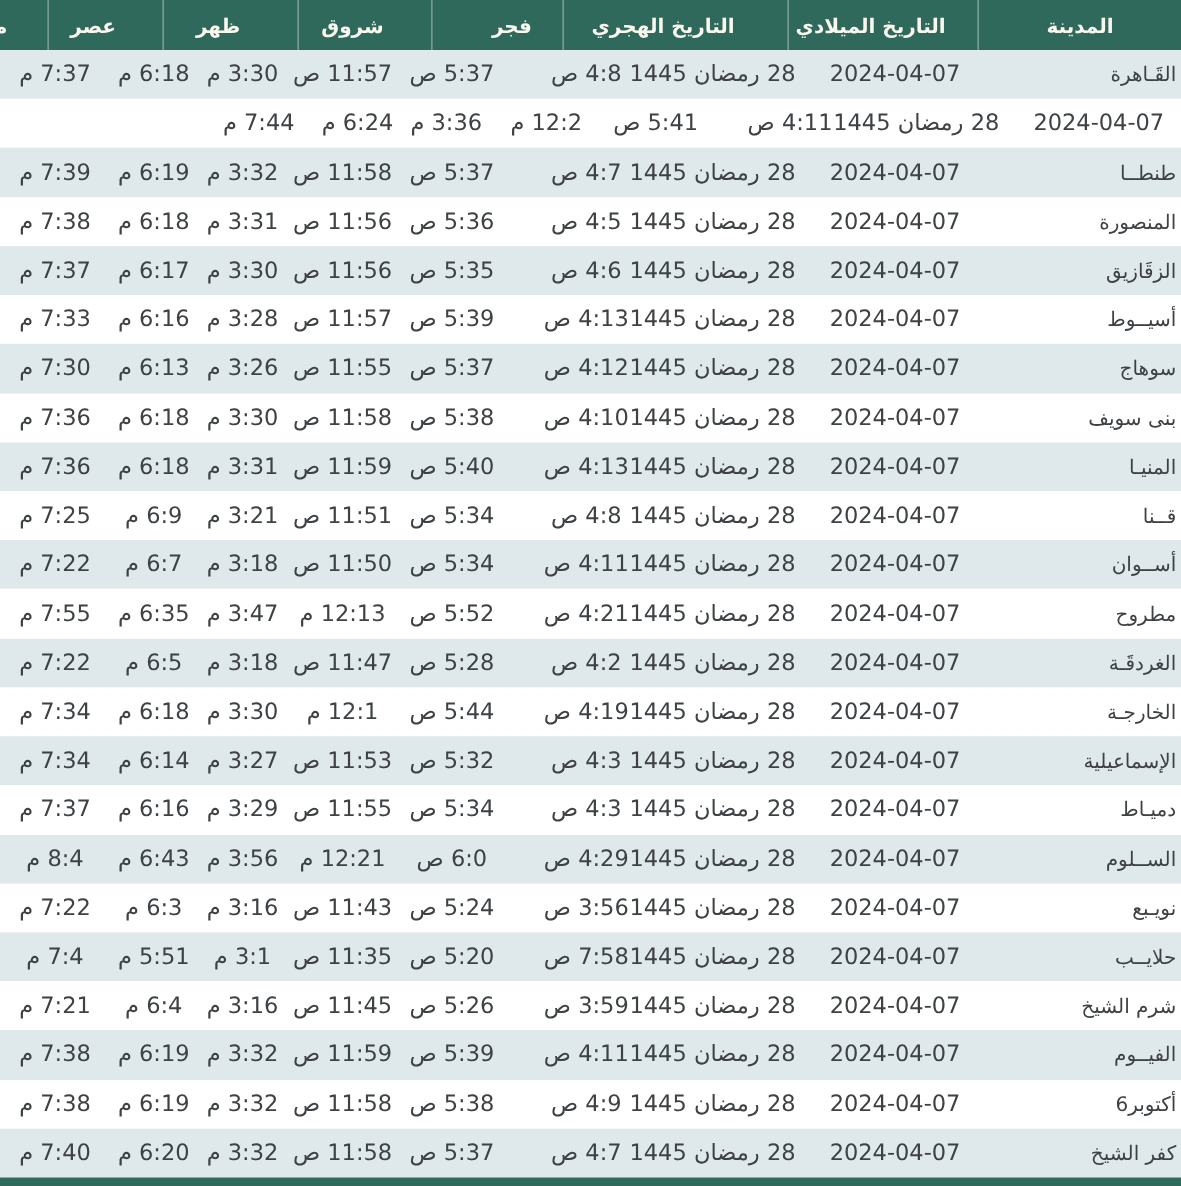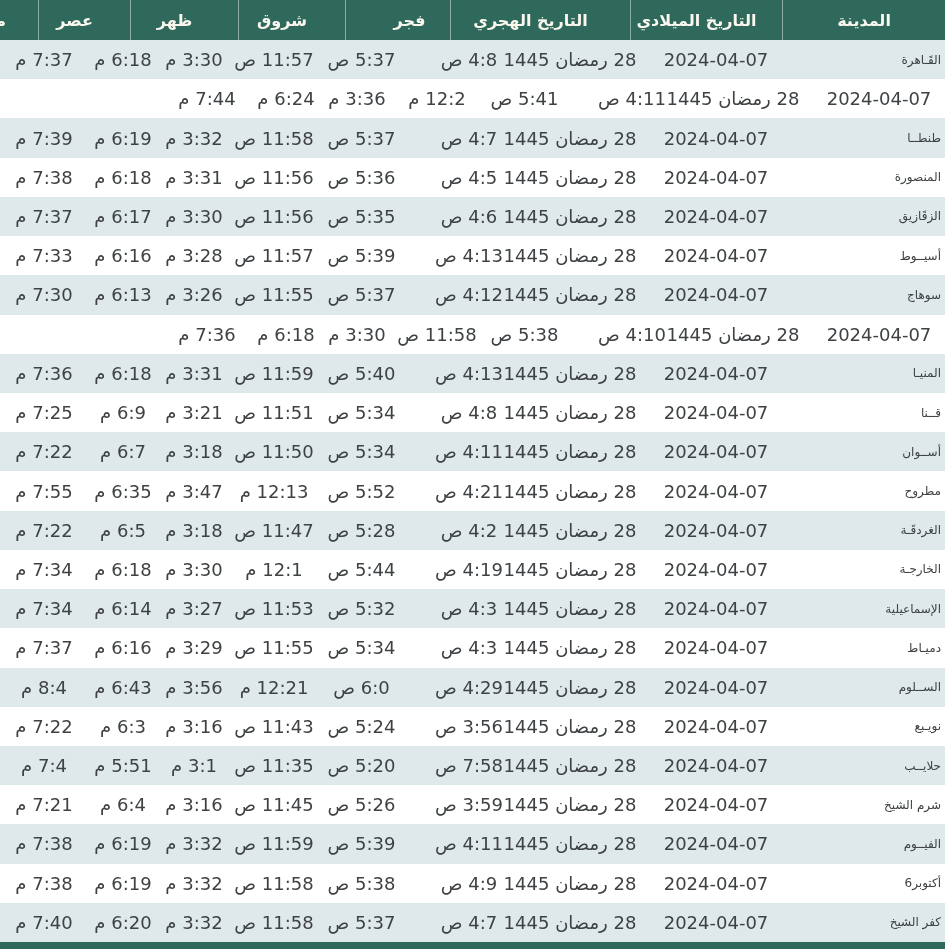--- a/index.html
+++ b/index.html
@@ -47,21 +47,21 @@
     align-items: center;
     justify-content: center;
     font-size: 18px;
     color: var(--body-text, #3e4244);
     box-sizing: border-box;
     white-space: nowrap;
   }
   .td.col-city {
     justify-content: flex-start;
     padding-inline-start: 4px;
-    font-size: 12px;
+    font-size: 16px;
   }
   .col-city    { flex: 0 0 163px; width: 163px; }
   .col-greg    { flex: 0 0 132px; width: 132px; }
   .col-hijri   { flex: 0 0 160px; width: 160px; }
   .col-fajr    { flex: 0 0 85px;  width: 85px; padding-left: 43px;  }
   .col-shurooq { flex: 0 0 87px;  width: 87px;  }
   .col-dhuhr   { flex: 0 0 88px;  width: 88px;  }
   .col-asr     { flex: 0 0 72px;  width: 72px;  }
   .col-maghrib { flex: 0 0 70px;  width: 70px; text-align: right;  }
   .col-isha    { flex: 0 0 88px;  width: 88px;  }
@@ -165,20 +165,21 @@
     <div class="td col-hijri">28 رمضان 1445</div>
     <div class="td col-fajr">4:12 ص</div>
     <div class="td col-shurooq">5:37 ص</div>
     <div class="td col-dhuhr">11:55 ص</div>
     <div class="td col-asr">3:26 م</div>
     <div class="td col-maghrib">6:13 م</div>
     <div class="td col-isha">7:30 م</div>
   </div>
 
   <div class="tr">
+    <div class="td col-city">بنى سويف</div>
     <div class="td col-greg">2024-04-07</div>
     <div class="td col-hijri">28 رمضان 1445</div>
     <div class="td col-fajr">4:10 ص</div>
     <div class="td col-shurooq">5:38 ص</div>
     <div class="td col-dhuhr">11:58 ص</div>
     <div class="td col-asr">3:30 م</div>
     <div class="td col-maghrib">6:18 م</div>
     <div class="td col-isha">7:36 م</div>
   </div>
 

